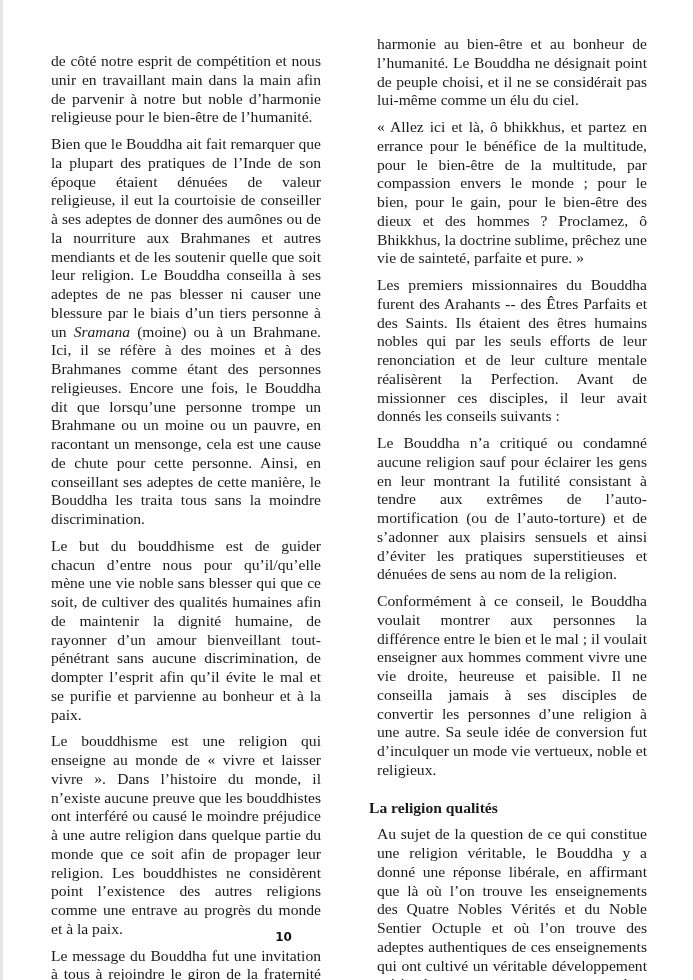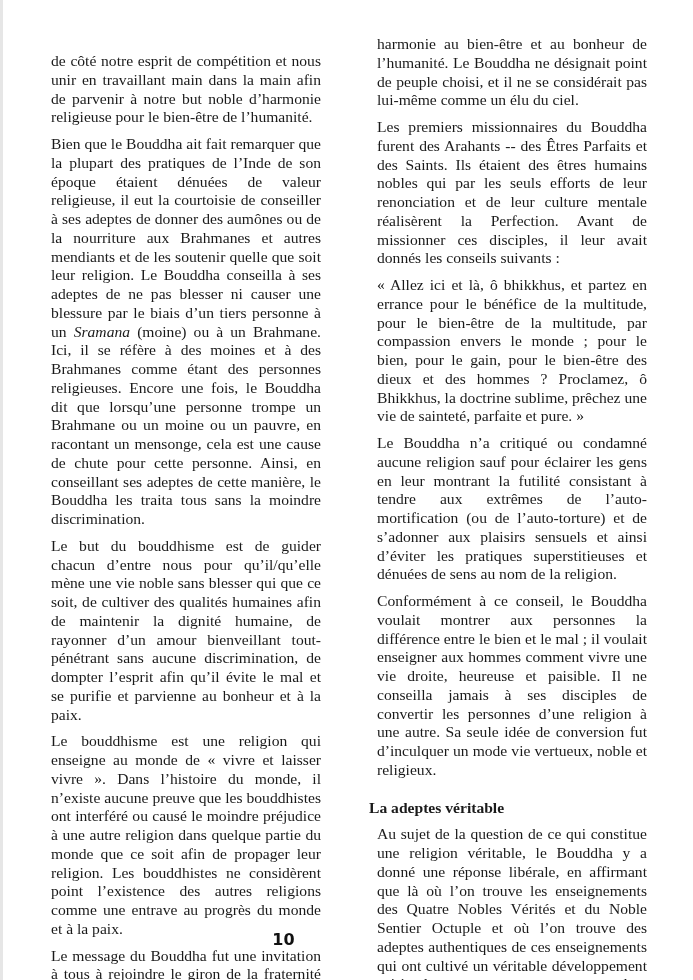--- a/index.html
+++ b/index.html
@@ -13,39 +13,39 @@
     font-size: 15.6px; line-height: 18.75px; text-align: justify;
   }
   .col.left { left: 43px; }
   .col.right { left: 369px; top: 27px; }
   .col p { margin: 8px; text-align: justify; }
   .col p.tight-last { text-align-last: justify; }
   .col h2 { font-size: 15.6px; font-weight: bold; margin: 19px 0 0 0; line-height: 18.75px; }
   em { }
   .pagenum {
     position: absolute; left: 0; width: 567px; top: 930px; text-align: center;
-    font-family: "DejaVu Sans", "Liberation Sans", sans-serif; font-weight: bold; font-size: 16px; color: #111;
+    font-family: "DejaVu Sans", "Liberation Sans", sans-serif; font-weight: bold; font-size: 12px; color: #111;
   }
 </style>
 </head>
 <body>
 
 <div class="edge"></div>
 
 <div class="col left">
   <p>de côté notre esprit de compétition et nous unir en travaillant main dans la main afin de parvenir à notre but noble d’harmonie religieuse pour le bien-être de l’humanité.</p>
   <p><span>Bien que le Bouddha ait fait remarquer que la plupart des pratiques de l’Inde de son époque étaient dénuées de valeur religieuse, il eut la courtoisie de conseiller à ses adeptes de donner des aumônes ou de la nourriture aux Brahmanes et autres mendiants et de les soutenir quelle que soit leur religion. Le Bouddha conseilla à ses adeptes de ne pas blesser ni causer une blessure par le biais d’un tiers personne à un </span><em>Sramana</em><span> (moine) ou à un Brahmane. Ici, il se réfère à des moines et à des Brahmanes comme étant des personnes religieuses. Encore une fois, le Bouddha dit que lorsqu’une personne trompe un Brahmane ou un moine ou un pauvre, en racontant un mensonge, cela est une cause de chute pour cette personne. Ainsi, en conseillant ses adeptes de cette manière, le Bouddha les traita tous sans la moindre discrimination.</span></p>
   <p>Le but du bouddhisme est de guider chacun d’entre nous pour qu’il/qu’elle mène une vie noble sans blesser qui que ce soit, de cultiver des qualités humaines afin de maintenir la dignité humaine, de rayonner d’un amour bienveillant tout-pénétrant sans aucune discrimination, de dompter l’esprit afin qu’il évite le mal et se purifie et parvienne au bonheur et à la paix.</p>
   <p>Le bouddhisme est une religion qui enseigne au monde de « vivre et laisser vivre ». Dans l’histoire du monde, il n’existe aucune preuve que les bouddhistes ont interféré ou causé le moindre préjudice à une autre religion dans quelque partie du monde que ce soit afin de propager leur religion. Les bouddhistes ne considèrent point l’existence des autres religions comme une entrave au progrès du monde et à la paix.</p>
   <p class="tight-last">Le message du Bouddha fut une invitation à tous à rejoindre le giron de la fraternité universelle pour travailler biais force et</p>
 </div>
 
 <div class="col right">
   <p>harmonie au bien-être et au bonheur de l’humanité. Le Bouddha ne désignait point de peuple choisi, et il ne se considérait pas lui-même comme un élu du ciel.</p>
+  <p>« Allez ici et là, ô bhikkhus, et partez en errance pour le bénéfice de la multitude, pour le bien-être de la multitude, par compassion envers le monde ; pour le bien, pour le gain, pour le bien-être des dieux et des hommes ? Proclamez, ô Bhikkhus, la doctrine sublime, prêchez une vie de sainteté, parfaite et pure. »</p>
   <p>Les premiers missionnaires du Bouddha furent des Arahants -- des Êtres Parfaits et des Saints. Ils étaient des êtres humains nobles qui par les seuls efforts de leur renonciation et de leur culture mentale réalisèrent la Perfection. Avant de missionner ces disciples, il leur avait donnés les conseils suivants :</p>
-  <p>« Allez ici et là, ô bhikkhus, et partez en errance pour le bénéfice de la multitude, pour le bien-être de la multitude, par compassion envers le monde ; pour le bien, pour le gain, pour le bien-être des dieux et des hommes ? Proclamez, ô Bhikkhus, la doctrine sublime, prêchez une vie de sainteté, parfaite et pure. »</p>
   <p>Le Bouddha n’a critiqué ou condamné aucune religion sauf pour éclairer les gens en leur montrant la futilité consistant à tendre aux extrêmes de l’auto-mortification (ou de l’auto-torture) et de s’adonner aux plaisirs sensuels et ainsi d’éviter les pratiques superstitieuses et dénuées de sens au nom de la religion.</p>
   <p>Conformément à ce conseil, le Bouddha voulait montrer aux personnes la différence entre le bien et le mal ; il voulait enseigner aux hommes comment vivre une vie droite, heureuse et paisible. Il ne conseilla jamais à ses disciples de convertir les personnes d’une religion à une autre. Sa seule idée de conversion fut d’inculquer un mode vie vertueux, noble et religieux.</p>
-  <h2>La adeptes véritable</h2>
+  <h2>La religion qualités</h2>
   <p class="tight-last">Au sujet de la question de ce qui constitue une religion véritable, le Bouddha y a donné une réponse libérale, en affirmant que là où l’on trouve les enseignements des Quatre Nobles Vérités et du Noble Sentier Octuple et où l’on trouve des adeptes authentiques de ces enseignements qui ont cultivé un véritable développement spirituel, alors</p>
 </div>
 
 <div class="pagenum">10</div>
 
 </body></html>

